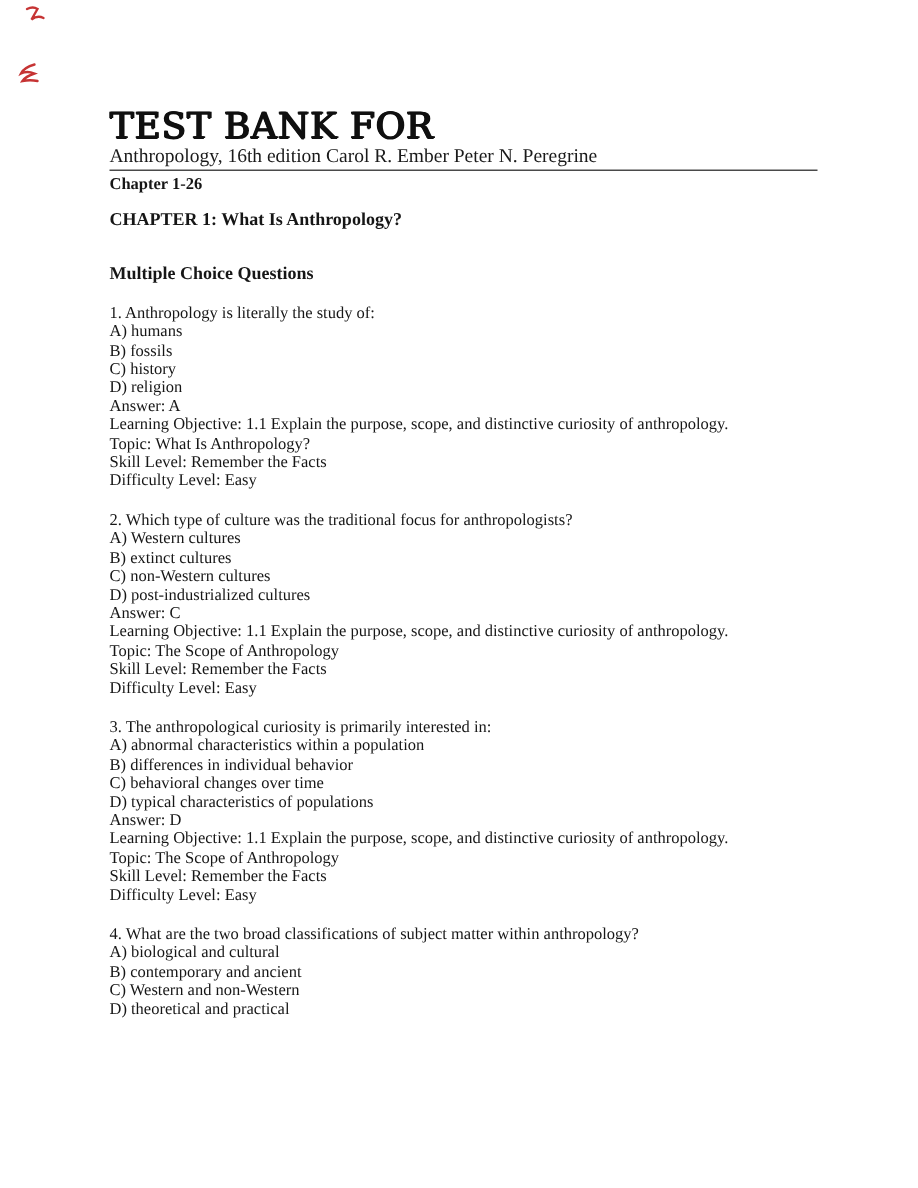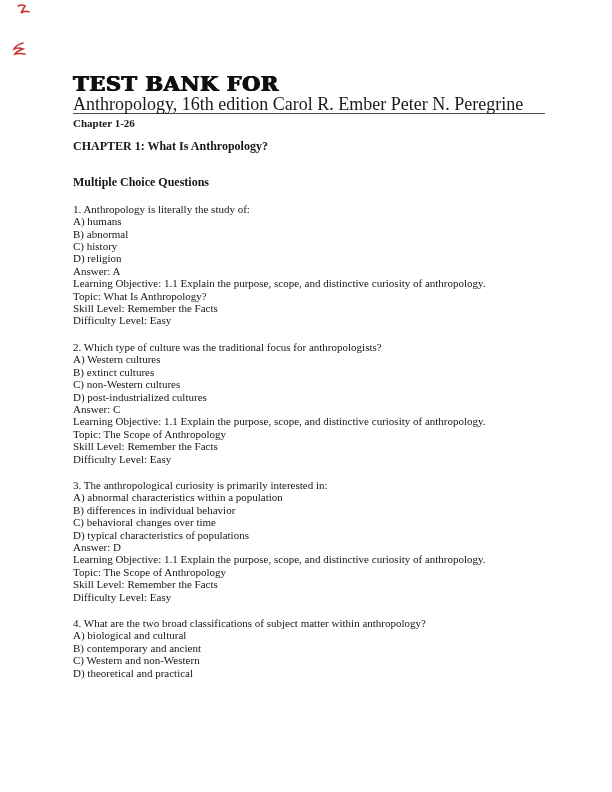--- a/index.html
+++ b/index.html
@@ -17,29 +17,29 @@
     color: #161616;
     box-sizing: border-box;
     padding: 72px 67px 0 73px;
   }
   .red-mark {
     position: absolute;
     pointer-events: none;
   }
   .doc-title {
     font-family: "DejaVu Serif", "Liberation Serif", serif;
-    font-weight: 700;
-    font-size: 21px;
+    font-weight: 400;
+    font-size: 24px;
     line-height: 24px;
     letter-spacing: 0.5px;
     color: #101010;
     text-shadow: 0.8px 0 0 #101010, -0.4px 0 0 #101010, 0 0.4px 0 #101010;
   }
   .doc-subtitle {
-    font-size: 18px;
+    font-size: 13px;
     line-height: 16px;
     padding-bottom: 1px;
     border-bottom: 1.6px solid #4a4a4a;
     color: #1a1a1a;
   }
   .chapter-range {
     margin-top: 3px;
     font-size: 11px;
     line-height: 13px;
     font-weight: 700;
@@ -81,21 +81,21 @@
   <div class="chapter-range">Chapter 1-26</div>
 
   <div class="chapter-heading">CHAPTER 1: What Is Anthropology?</div>
   <div class="section-heading">Multiple Choice Questions</div>
 
   <div id="questions">
     <section class="qblock">
       <div class="line q-text">1. Anthropology is literally the study of:</div>
       <div class="options">
           <div class="line">A) humans</div>
-          <div class="line">B) abnormal</div>
+          <div class="line">B) fossils</div>
           <div class="line">C) history</div>
           <div class="line">D) religion</div>
         </div>
       <div class="details">
           <div class="line">Answer: A</div>
           <div class="line">Learning Objective: 1.1 Explain the purpose, scope, and distinctive curiosity of anthropology.</div>
           <div class="line">Topic: What Is Anthropology?</div>
           <div class="line">Skill Level: Remember the Facts</div>
           <div class="line">Difficulty Level: Easy</div>
         </div>

